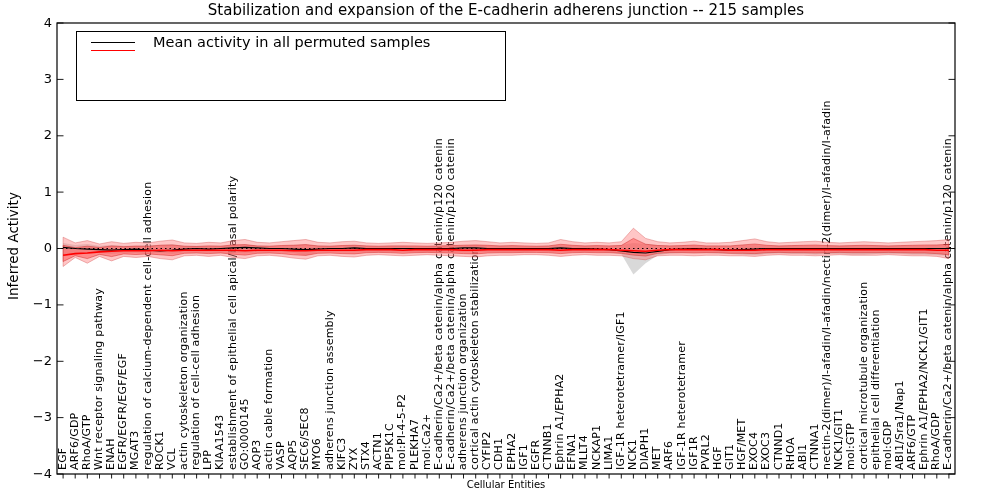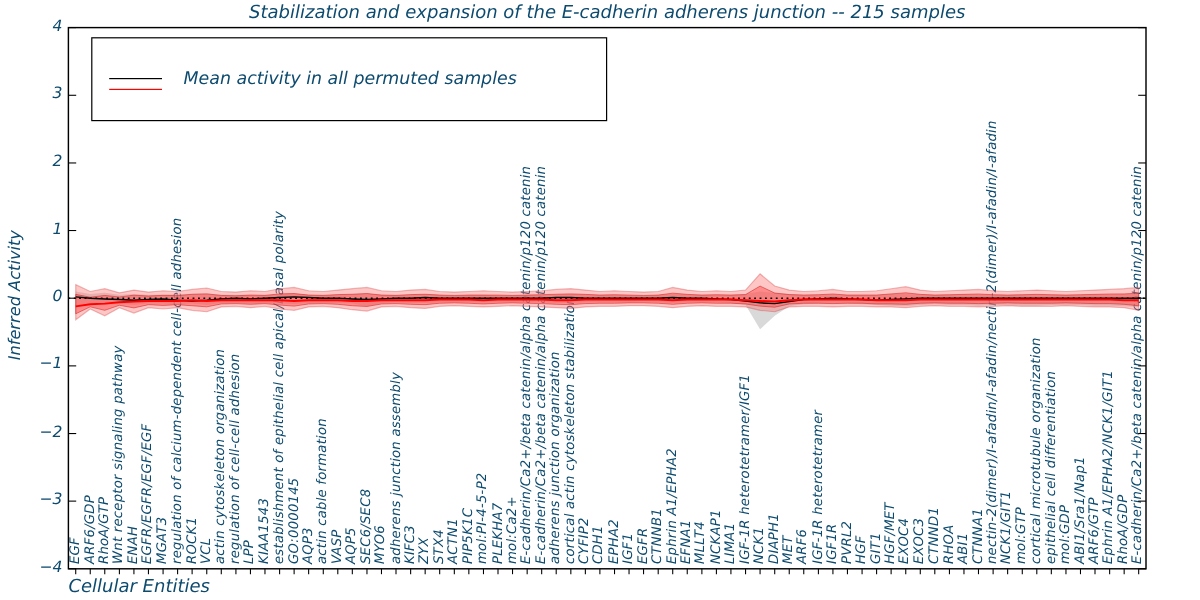--- a/index.html
+++ b/index.html
@@ -1,31 +1,31 @@
 <!DOCTYPE html>
 <html><head>
 <meta charset="utf-8">
 <style>
   html,body{margin:0;padding:0;background:#fff;}
   .fig{position:relative;width:1000px;height:500px;background:#ffffff;overflow:hidden;
-       font-family:"DejaVu Sans","Liberation Sans",sans-serif;color:#0c4a6e;font-style:italic;}
+       font-family:"DejaVu Sans","Liberation Sans",sans-serif;color:#000000;}
   .title{position:absolute;left:57px;top:1px;width:898px;text-align:center;
          font-size:15px;z-index:1;white-space:nowrap;}
-  .xlabel{position:absolute;left:57px;top:479px;width:898px;text-align:left;
-          font-size:15px;z-index:4;}
+  .xlabel{position:absolute;left:57px;top:479px;width:898px;text-align:center;
+          font-size:10px;z-index:4;}
   .ylabel{position:absolute;left:-52px;top:238px;width:130px;text-align:center;font-size:13.5px;
           transform:rotate(-90deg);z-index:4;}
   .ytick{position:absolute;left:18px;width:34px;text-align:right;font-size:13px;z-index:4;}
   .catlabels{position:absolute;left:0;top:0;width:1000px;height:500px;z-index:2;}
   .catlabel{position:absolute;height:12px;line-height:12px;font-size:11px;letter-spacing:0.2px;
             white-space:nowrap;transform-origin:left bottom;transform:rotate(-90deg);}
   svg.plot{position:absolute;left:0;top:0;z-index:3;pointer-events:none;}
   .legend{position:absolute;left:76px;top:31px;width:428px;height:64px;background:#fff;
           border:1.6px solid #000;z-index:5;display:flex;flex-direction:column;
-          justify-content:center;padding:2px 0;}
+          justify-content:flex-start;padding:2px 0;}
   .legend-row{display:flex;align-items:center;font-size:14.5px;}
   .legend-line{display:inline-block;width:44px;height:0;border-top:1.6px solid #000;
                margin:0 18px 0 14px;}
 </style>
 </head>
 <body>
 
 <div class="fig">
   <div class="title">Stabilization and expansion of the E-cadherin adherens junction -- 215 samples</div>
 

